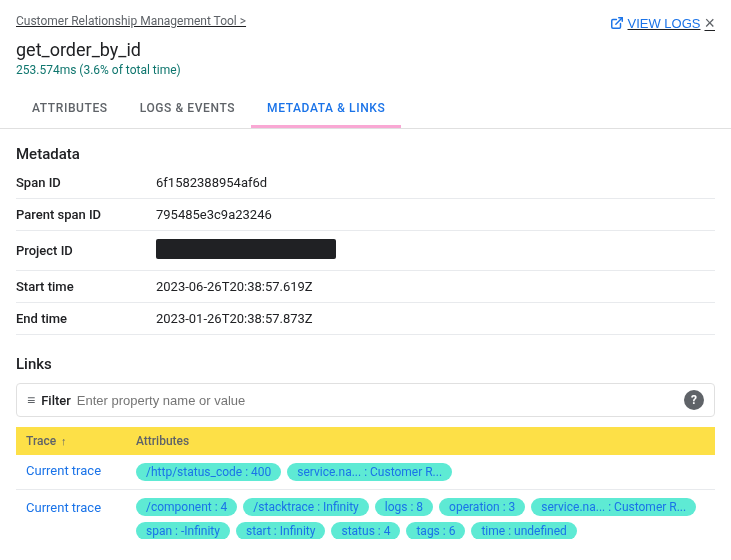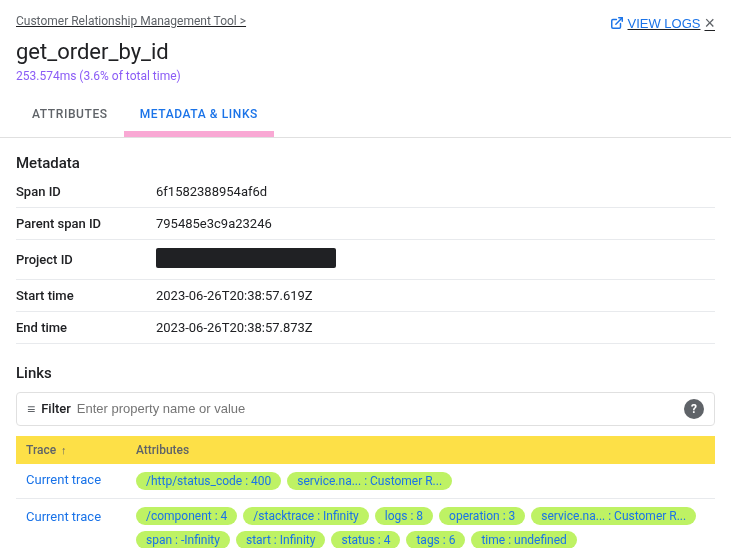--- a/index.html
+++ b/index.html
@@ -47,28 +47,28 @@
       cursor: pointer;
       font-size: 18px;
       color: #5f6368;
       padding: 0;
       line-height: 1;
     }
     .title-area {
       padding: 0 16px 4px 16px;
     }
     .main-title {
-      font-size: 22px;
+      font-size: 18px;
       font-weight: 400;
       color: #202124;
       line-height: 1.3;
     }
     .subtitle {
       font-size: 12px;
-      color: #8b5cf6;
+      color: #0f766e;
       margin-top: 2px;
     }
     .tabs {
       display: flex;
       border-bottom: 1px solid #e0e0e0;
       padding: 0 16px;
       margin-top: 10px;
       gap: 0;
     }
     .tab {
@@ -76,21 +76,21 @@
       font-weight: 500;
       color: #5f6368;
       padding: 10px 16px;
       cursor: pointer;
       border-bottom: 2px solid transparent;
       letter-spacing: 0.05em;
       text-transform: uppercase;
     }
     .tab.active {
       color: #1a73e8;
-      border-bottom: 6px solid #f9a8d4;
+      border-bottom: 3px solid #f9a8d4;
     }
     .content {
       padding: 16px 16px 0 16px;
       overflow-y: auto;
       max-height: 410px;
     }
     .section-title {
       font-size: 15px;
       font-weight: 500;
       color: #202124;
@@ -206,21 +206,21 @@
       text-decoration: none;
       font-size: 13px;
     }
     .attributes-cell {
       display: flex;
       flex-wrap: wrap;
       gap: 6px;
       align-items: center;
     }
     .attr-chip {
-      background: #bef264;
+      background: #5eead4;
       color: #1a73e8;
       border-radius: 12px;
       padding: 2px 10px;
       font-size: 12px;
       white-space: nowrap;
       text-align: right;
     }
   </style>
 </head>
 <body>
@@ -240,20 +240,21 @@
   </div>
 </div>
 
 <div class="title-area">
   <div class="main-title">get_order_by_id</div>
   <div class="subtitle">253.574ms (3.6% of total time)</div>
 </div>
 
 <div class="tabs">
   <div class="tab">ATTRIBUTES</div>
+  <div class="tab">LOGS &amp; EVENTS</div>
   <div class="tab active">METADATA &amp; LINKS</div>
 </div>
 
 <div class="content">
   <div class="section-title">Metadata</div>
   <table class="metadata-table">
     <tbody>
       <tr>
         <td>Span ID</td>
         <td>6f1582388954af6d</td>
@@ -265,21 +266,21 @@
       <tr>
         <td>Project ID</td>
         <td><span class="redacted-block"></span></td>
       </tr>
       <tr>
         <td>Start time</td>
         <td>2023-06-26T20:38:57.619Z</td>
       </tr>
       <tr>
         <td>End time</td>
-        <td>2023-06-26T20:38:57.873Z</td>
+        <td>2023-01-26T20:38:57.873Z</td>
       </tr>
     </tbody>
   </table>
 
   <div class="links-section">
     <div class="links-title">Links</div>
 
     <div class="filter-bar">
       <span class="filter-icon">≡</span>
       <span class="filter-label">Filter</span>

